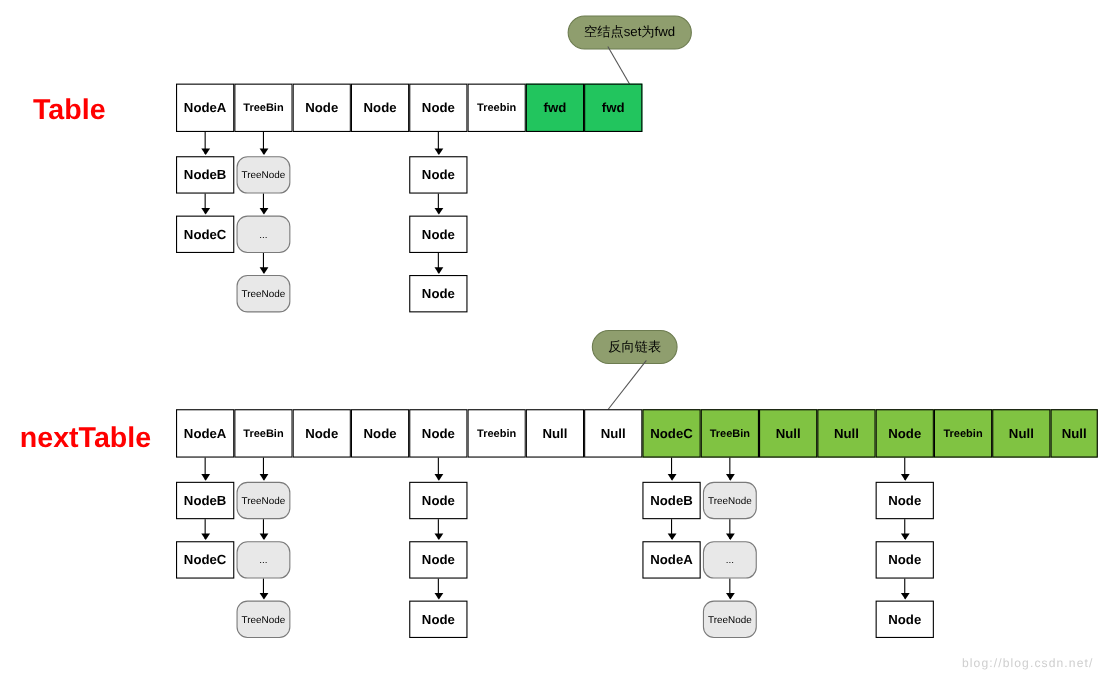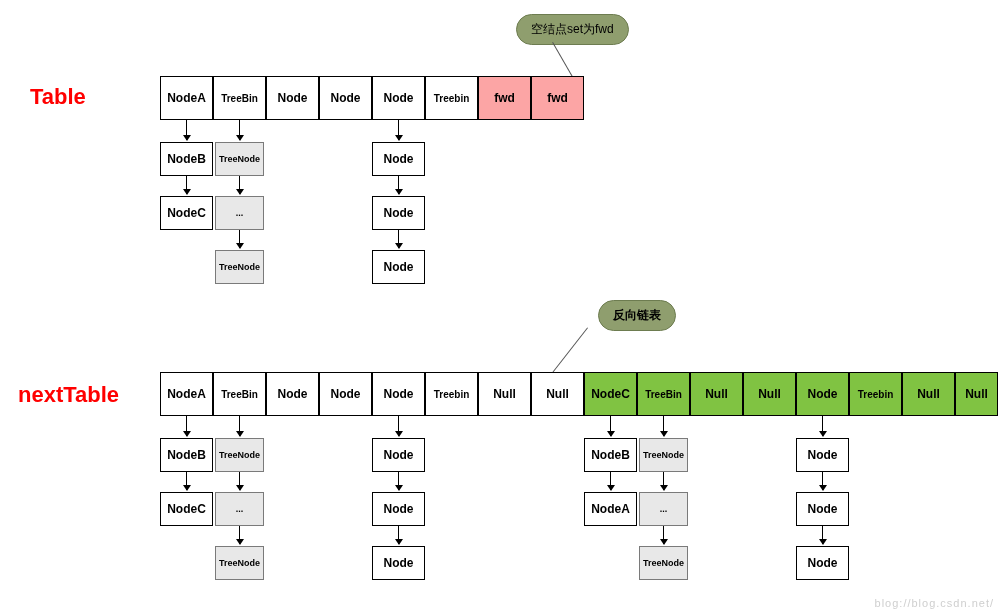--- a/index.html
+++ b/index.html
@@ -8,21 +8,21 @@
     font-family: Arial, "Microsoft YaHei", sans-serif;
     background: #fff;
     width: 1000px;
     height: 613px;
     position: relative;
     overflow: hidden;
   }
   .label-title {
     position: absolute;
     color: #ff0000;
-    font-size: 22px;
+    font-size: 26px;
     font-weight: bold;
   }
   .callout {
     position: absolute;
     background: #8f9e6e;
     border: 1px solid #6d7c50;
     border-radius: 16px;
     padding: 6px 14px;
     font-size: 12px;
     color: #000;
@@ -33,22 +33,22 @@
     border: 1px solid #000;
     background: #fff;
     display: flex;
     align-items: center;
     justify-content: center;
     font-size: 12px;
     font-weight: bold;
     box-sizing: border-box;
   }
   .cell.small { font-size: 10px; font-weight: bold; }
-  .cell.tiny  { font-size: 9px;  font-weight: bold; }
-  .cell.blue  { background: #fca5a5; }
+  .cell.tiny  { font-size: 9px;  font-weight: normal; border-radius: 10px; }
+  .cell.blue  { background: #22c55e; }
   .cell.green { background: #80c342; }
   .cell.grey  { background: #e8e8e8; border: 1px solid #7a7a7a; }
   .arrow-v {
     position: absolute;
     width: 0;
     border-left: 1px solid #000;
   }
   .arrow-v::after {
     content: "";
     position: absolute;
@@ -75,21 +75,21 @@
 </style>
 </head>
 <body>
 
 <div class="label-title" style="left:30px; top:84px;">Table</div>
 <div class="label-title" style="left:18px; top:382px;">nextTable</div>
 
 <div class="callout" style="left:516px; top:14px;">空结点set为fwd</div>
 <div class="leader" style="left:553px; top:42px; width:40px; transform:rotate(60deg);"></div>
 
-<div class="callout" style="left:598px; top:300px;font-weight:bold;">反向链表</div>
+<div class="callout" style="left:538px; top:300px;">反向链表</div>
 <div class="leader" style="left:588px; top:328px; width:60px; transform:rotate(128deg);"></div>
 
 <div class="cell" style="left:160px; top:76px; width:53px; height:44px;">NodeA</div>
 <div class="cell small" style="left:213px; top:76px; width:53px; height:44px;">TreeBin</div>
 <div class="cell" style="left:266px; top:76px; width:53px; height:44px;">Node</div>
 <div class="cell" style="left:319px; top:76px; width:53px; height:44px;">Node</div>
 <div class="cell" style="left:372px; top:76px; width:53px; height:44px;">Node</div>
 <div class="cell small" style="left:425px; top:76px; width:53px; height:44px;">Treebin</div>
 <div class="cell blue" style="left:478px; top:76px; width:53px; height:44px;">fwd</div>
 <div class="cell blue" style="left:531px; top:76px; width:53px; height:44px;">fwd</div>

